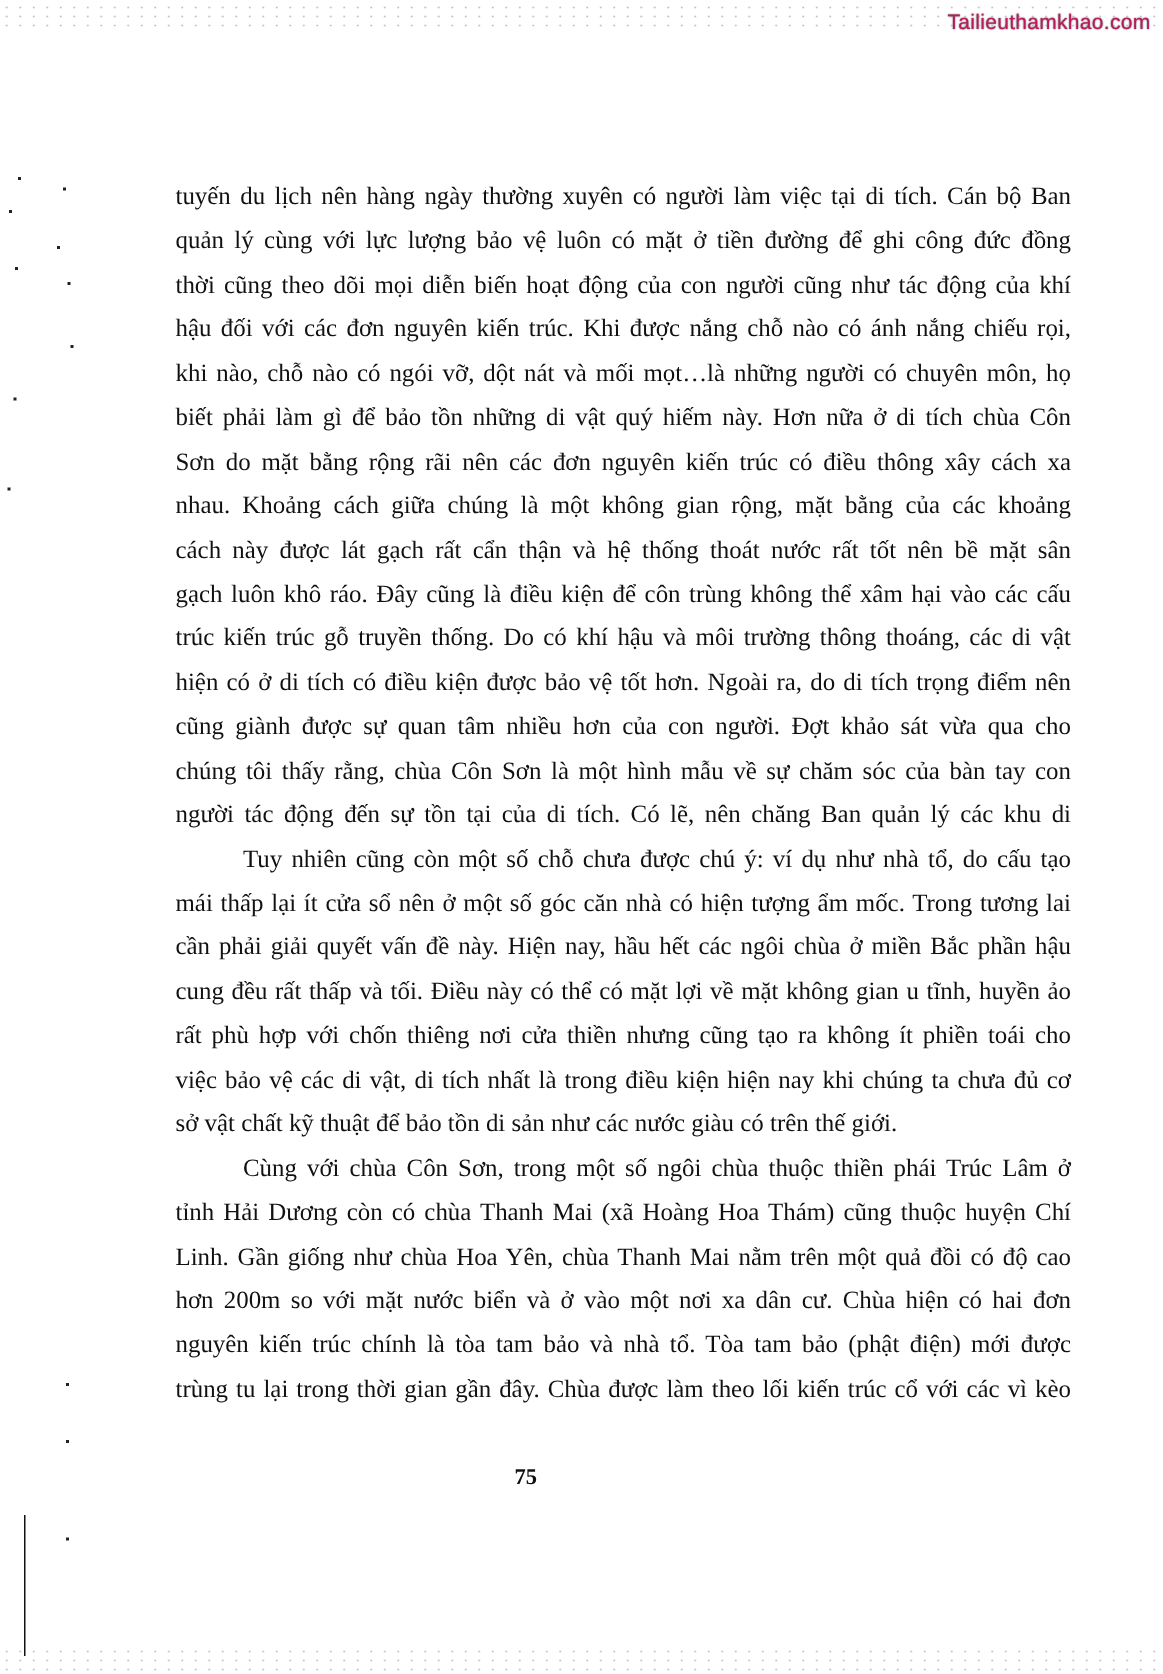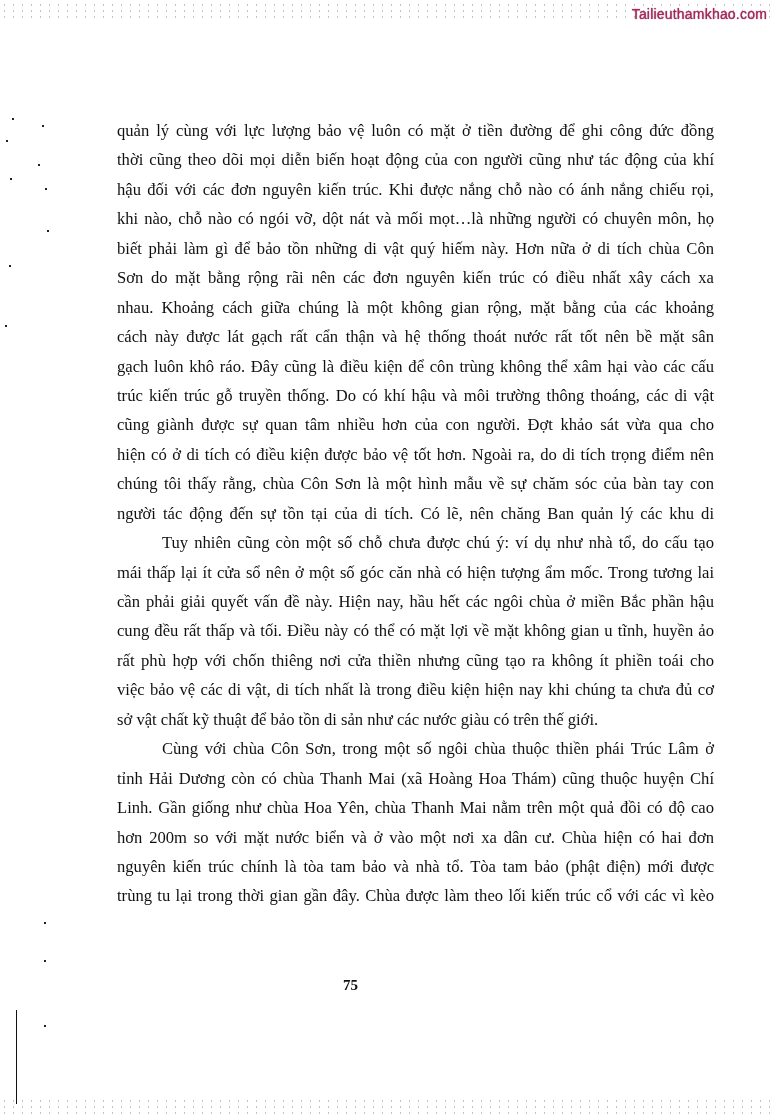--- a/index.html
+++ b/index.html
@@ -97,32 +97,33 @@
 <span class="speck" style="left:9px;top:265px"></span>
 <span class="speck" style="left:5px;top:325px"></span>
 <span class="speck" style="left:44px;top:922px"></span>
 <span class="speck" style="left:44px;top:960px"></span>
 <span class="speck" style="left:44px;top:1025px"></span>
 
 <div class="margin-line"></div>
 
 <div class="page-body">
   <div class="paragraph">
+    <div class="line">tuyến du lịch nên hàng ngày thường xuyên có người làm việc tại di tích. Cán bộ Ban</div>
     <div class="line">quản lý cùng với lực lượng bảo vệ luôn có mặt ở tiền đường để ghi công đức đồng</div>
     <div class="line">thời cũng theo dõi mọi diễn biến hoạt động của con người cũng như tác động của khí</div>
     <div class="line">hậu đối với các đơn nguyên kiến trúc. Khi được nắng chỗ nào có ánh nắng chiếu rọi,</div>
     <div class="line">khi nào, chỗ nào có ngói vỡ, dột nát và mối mọt…là những người có chuyên môn, họ</div>
     <div class="line">biết phải làm gì để bảo tồn những di vật quý hiếm này. Hơn nữa ở di tích chùa Côn</div>
-    <div class="line">Sơn do mặt bằng rộng rãi nên các đơn nguyên kiến trúc có điều nhất xây cách xa</div>
+    <div class="line">Sơn do mặt bằng rộng rãi nên các đơn nguyên kiến trúc có điều thông xây cách xa</div>
     <div class="line">nhau. Khoảng cách giữa chúng là một không gian rộng, mặt bằng của các khoảng</div>
     <div class="line">cách này được lát gạch rất cẩn thận và  hệ thống thoát nước rất tốt nên bề mặt sân</div>
     <div class="line">gạch luôn khô ráo. Đây cũng là điều kiện để côn trùng không thể xâm hại vào các cấu</div>
     <div class="line">trúc kiến trúc gỗ truyền thống. Do có khí hậu và môi trường thông thoáng, các di vật</div>
+    <div class="line">hiện có ở di tích có điều kiện được bảo vệ tốt hơn. Ngoài ra, do di tích trọng điểm nên</div>
     <div class="line">cũng giành được sự quan tâm nhiều hơn của con người. Đợt khảo sát vừa qua cho</div>
-    <div class="line">hiện có ở di tích có điều kiện được bảo vệ tốt hơn. Ngoài ra, do di tích trọng điểm nên</div>
     <div class="line">chúng tôi thấy rằng, chùa Côn Sơn là một hình mẫu về sự chăm sóc của bàn tay con</div>
     <div class="line">người tác động đến sự tồn tại của di tích. Có lẽ, nên chăng Ban quản lý các khu di</div>
   </div>
 
   <div class="paragraph">
     <div class="line indent">Tuy nhiên cũng còn một số chỗ chưa được chú ý: ví dụ như nhà tổ, do cấu tạo</div>
     <div class="line">mái thấp lại ít cửa sổ nên ở một số góc căn nhà có hiện tượng ẩm mốc. Trong tương lai</div>
     <div class="line">cần phải giải quyết vấn đề này. Hiện nay, hầu hết các ngôi chùa ở miền Bắc phần hậu</div>
     <div class="line">cung đều rất thấp và tối. Điều này có thể có mặt lợi về mặt không gian u tĩnh, huyền ảo</div>
     <div class="line">rất phù hợp với chốn thiêng nơi cửa thiền nhưng cũng tạo ra không ít phiền toái cho</div>

